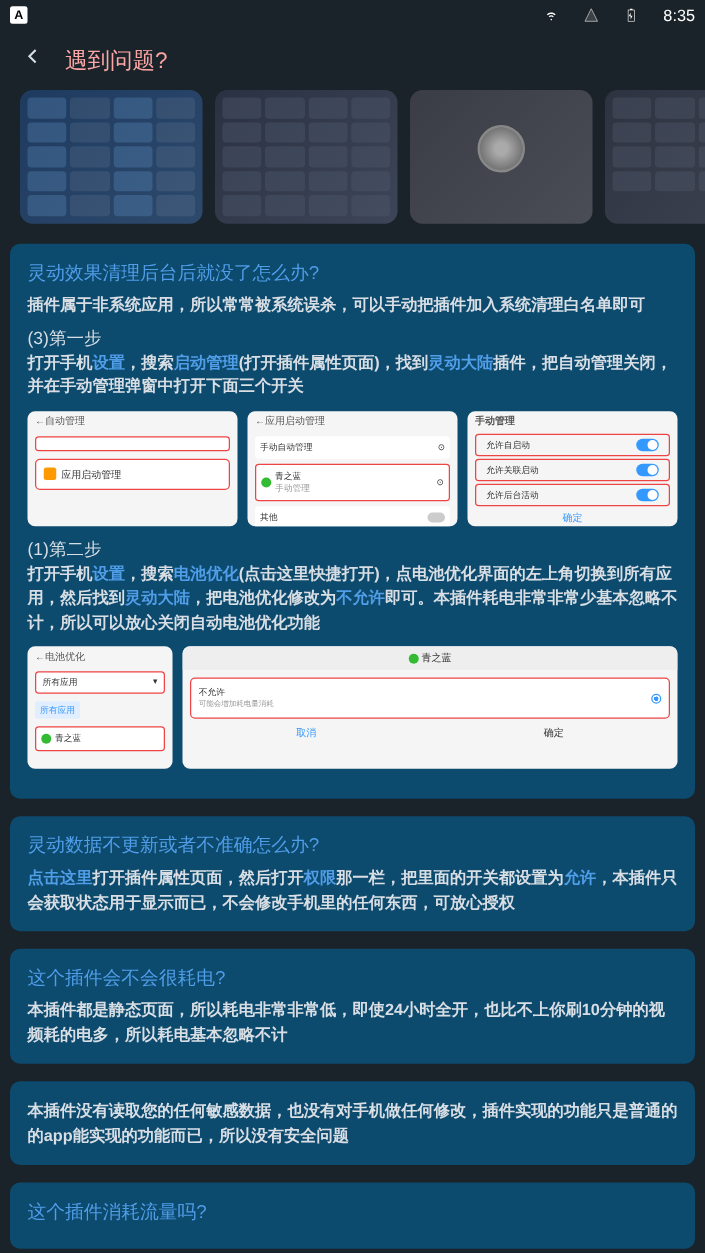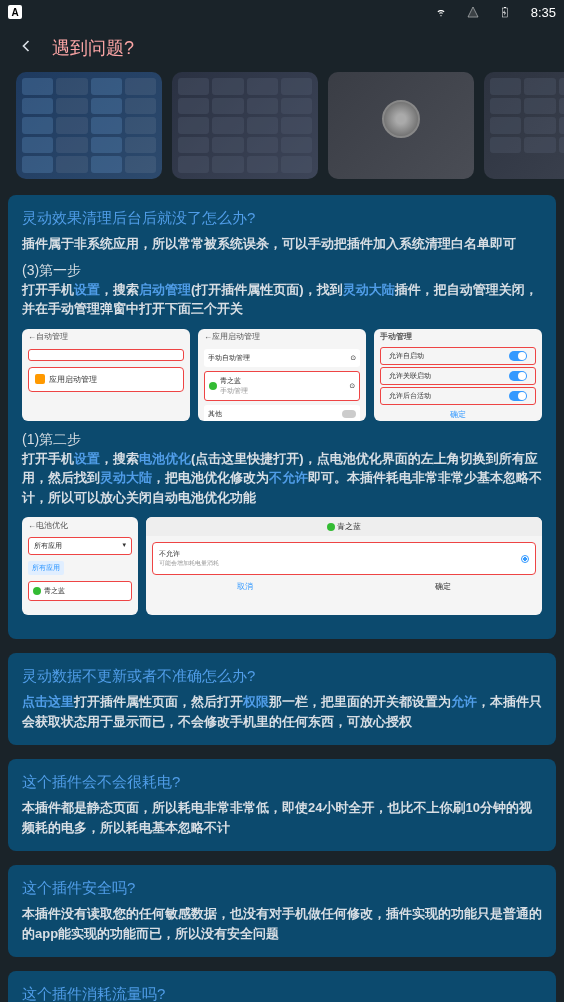--- a/index.html
+++ b/index.html
@@ -495,21 +495,20 @@
       <span class="link">点击这里</span><span>打开插件属性页面，然后打开</span><span class="link">权限</span><span>那一栏，把里面的开关都设置为</span><span class="link">允许</span><span>，本插件只会获取状态用于显示而已，不会修改手机里的任何东西，可放心授权</span>
     </div>
   </div>
 
   <div class="card">
     <div class="card-title">这个插件会不会很耗电?</div>
     <div class="card-text">本插件都是静态页面，所以耗电非常非常低，即使24小时全开，也比不上你刷10分钟的视频耗的电多，所以耗电基本忽略不计</div>
   </div>
 
   <div class="card">
-    <div class="card-title">这个插件安全吗?</div>
     <div class="card-text">本插件没有读取您的任何敏感数据，也没有对手机做任何修改，插件实现的功能只是普通的的app能实现的功能而已，所以没有安全问题</div>
   </div>
 
   <div class="card">
     <div class="card-title">这个插件消耗流量吗?</div>
 
   </div>
 
 </div>
 

